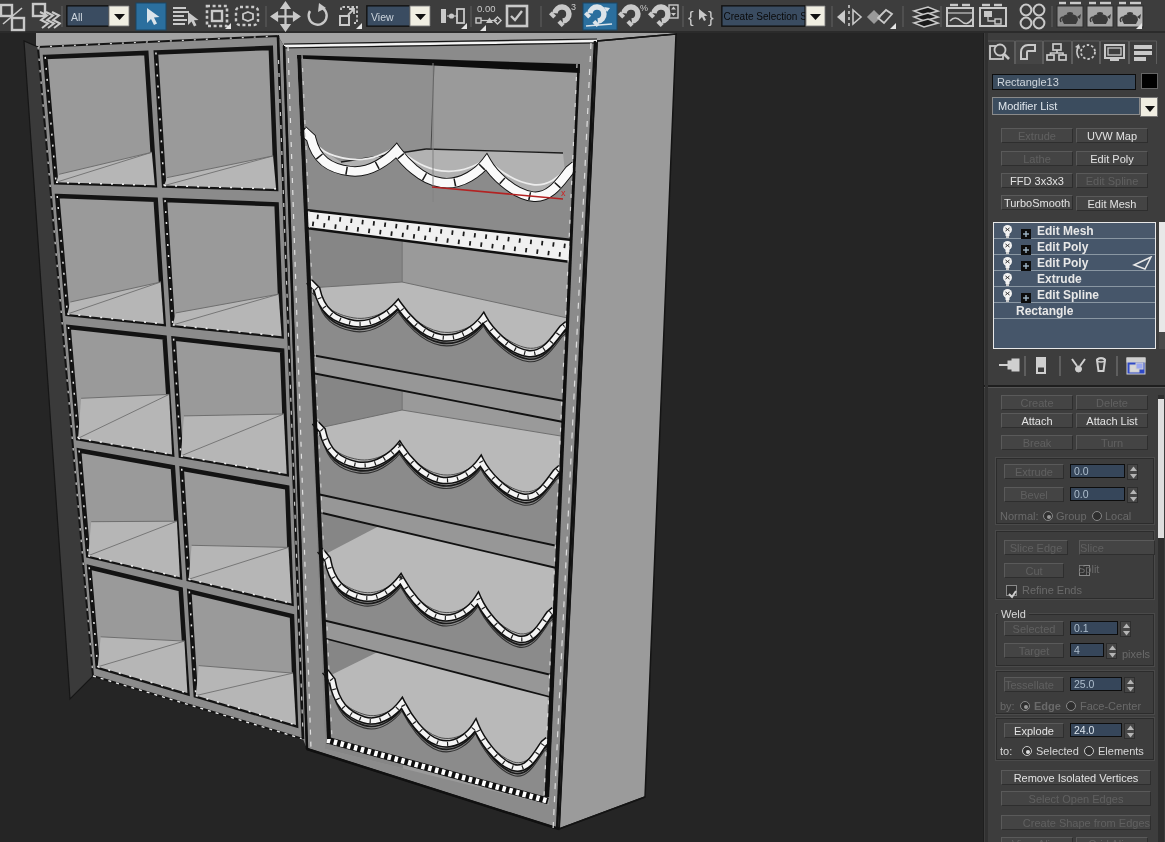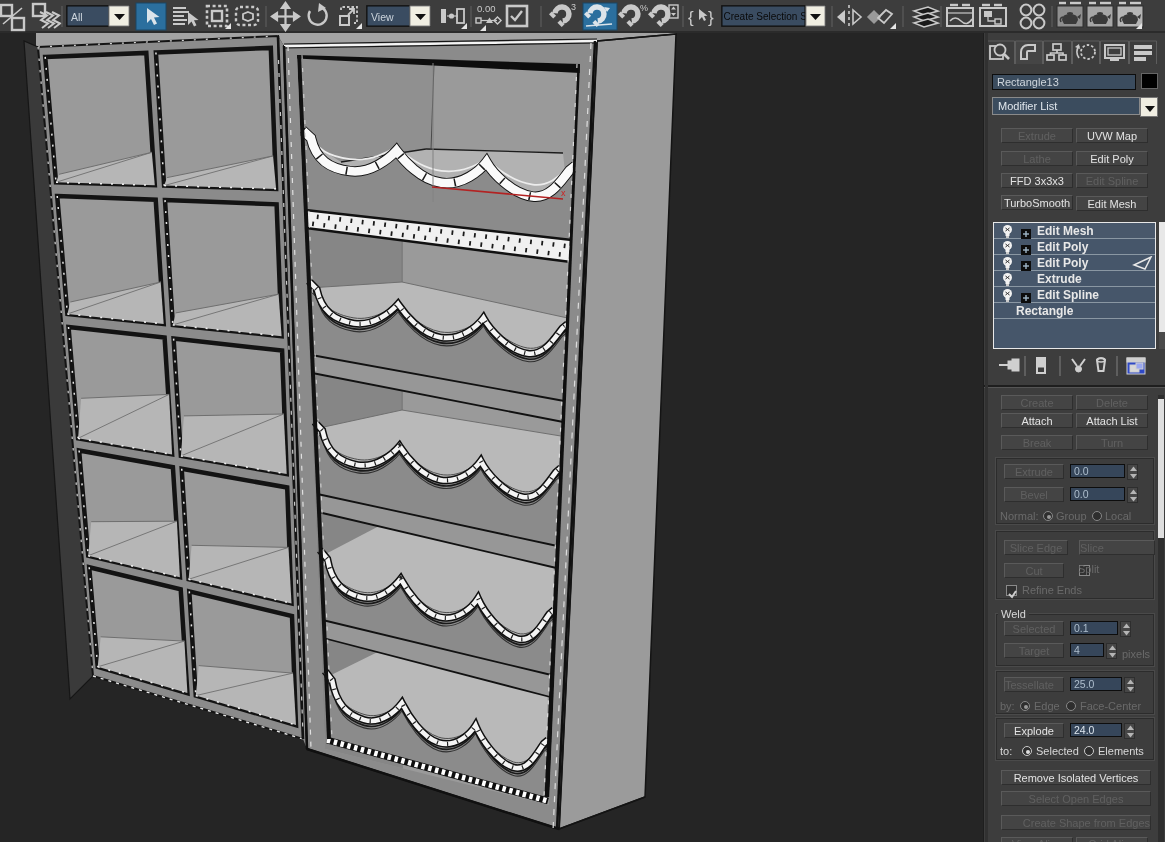--- a/index.html
+++ b/index.html
@@ -535,21 +535,21 @@
 <div style="position:absolute;left:20px;top:644px;width:60px;height:15px;background:#444444;border:1px solid #5a5a5a;border-bottom-color:#2e2e2e;border-right-color:#2e2e2e;color:#606060;font-size:11px;text-align:left;line-height:14px;white-space:nowrap;overflow:hidden">Tessellate</div>
 <div style="position:absolute;left:86px;top:644px;width:52px;height:14px;background:#36465a;border:1px solid #0d0d0d;color:#aebecd;font-size:10.5px;line-height:13px;padding-left:3px">25.0</div>
 <div style="position:absolute;left:140px;top:644px;width:11px;height:16px;background:#474747;border:1px solid #2e2e2e"><svg width="11" height="16">
         <polygon points="2,6 9,6 5.5,1.5" fill="#b5b5b5"></polygon>
         <polygon points="2,9 9,9 5.5,13.5" fill="#b5b5b5"></polygon>
       </svg></div>
 <div style="position:absolute;left:16px;top:667px;color:#6a6a6a;font-size:11px;font-weight:normal;white-space:nowrap">by:</div>
 <div style="position:absolute;left:36px;top:668px;width:10px;height:10px;border-radius:6px;border:1.5px solid #888;background:#2e2e2e">
       <div style="position:absolute;left:3px;top:3px;width:4px;height:4px;border-radius:3px;background:#999"></div>
     </div>
-<div style="position:absolute;left:50px;top:667px;color:#6a6a6a;font-size:11px;font-weight:normal;white-space:nowrap">Edge</div>
+<div style="position:absolute;left:50px;top:667px;color:#6a6a6a;font-size:11px;font-weight:bold;white-space:nowrap">Edge</div>
 <div style="position:absolute;left:82px;top:668px;width:10px;height:10px;border-radius:6px;border:1.5px solid #888;background:#2e2e2e"></div>
 <div style="position:absolute;left:96px;top:667px;color:#6a6a6a;font-size:11px;font-weight:normal;white-space:nowrap">Face-Center</div>
 <div style="position:absolute;left:12px;top:685px;width:158px;height:42px;border:1px solid #2c2c2c;outline:1px solid #4a4a4a"></div>
 <div style="position:absolute;left:20px;top:690px;width:60px;height:15px;background:#444444;border:1px solid #5a5a5a;border-bottom-color:#2e2e2e;border-right-color:#2e2e2e;color:#e3e3e3;font-size:11px;text-align:center;line-height:14px;white-space:nowrap;overflow:hidden">Explode</div>
 <div style="position:absolute;left:86px;top:690px;width:52px;height:14px;background:#36465a;border:1px solid #0d0d0d;color:#dde6ee;font-size:10.5px;line-height:13px;padding-left:3px">24.0</div>
 <div style="position:absolute;left:140px;top:690px;width:11px;height:16px;background:#474747;border:1px solid #2e2e2e"><svg width="11" height="16">
         <polygon points="2,6 9,6 5.5,1.5" fill="#b5b5b5"></polygon>
         <polygon points="2,9 9,9 5.5,13.5" fill="#b5b5b5"></polygon>
       </svg></div>
 <div style="position:absolute;left:16px;top:712px;color:#d8d8d8;font-size:11px;font-weight:normal;white-space:nowrap">to:</div>

